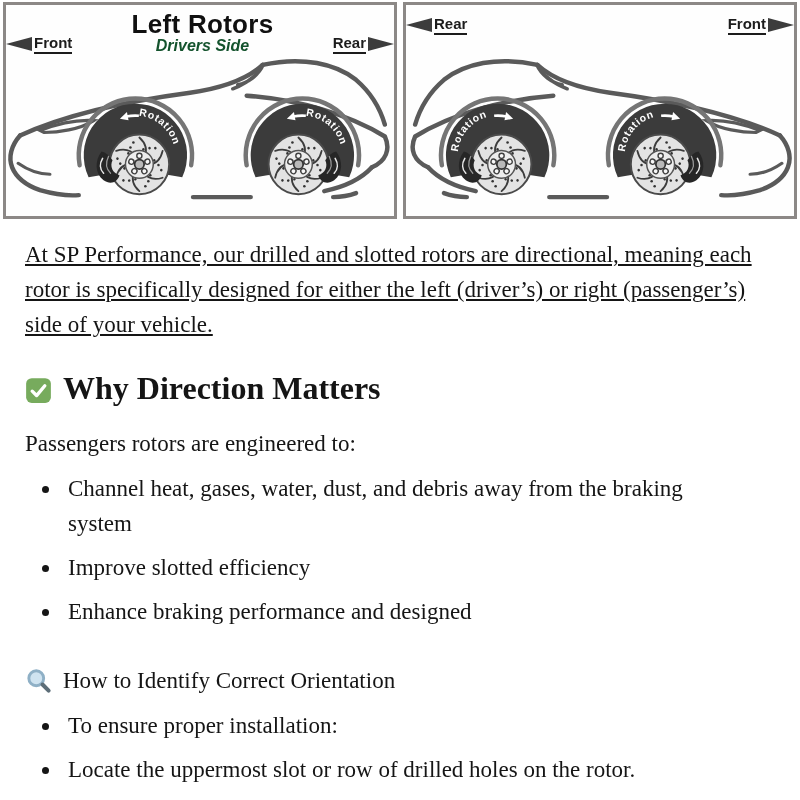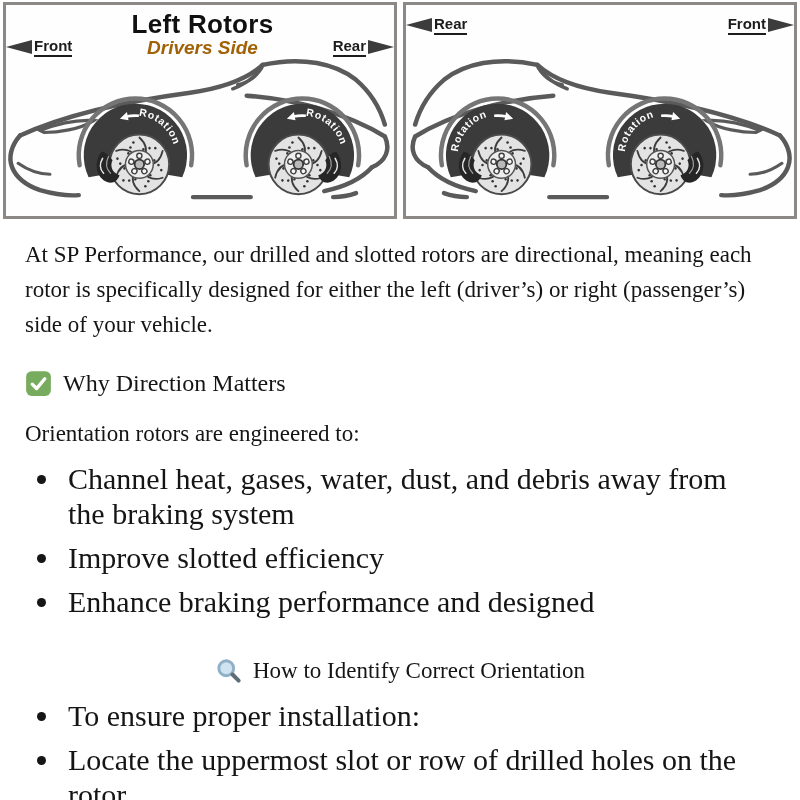--- a/index.html
+++ b/index.html
@@ -9,32 +9,32 @@
   .figure-row{display:flex;gap:6px;padding:2px 3px;box-sizing:border-box;}
   .panel{position:relative;flex:1;height:211px;border:3px solid #8c8886;background:#fefefe;overflow:hidden;}
   .panel-header{position:absolute;top:5px;left:0;right:0;display:flex;justify-content:space-between;align-items:flex-end;padding:0 0;z-index:2;font-family:"Liberation Sans",sans-serif;}
   .dir{display:flex;align-items:center;gap:2px;margin-top:5px;}
   .dir-text{font-size:15px;font-weight:bold;color:#1c1c1c;border-bottom:2px solid #1c1c1c;line-height:1.15;padding-bottom:1px;}
   .tri{display:inline-block;width:0;height:0;border-top:7px solid transparent;border-bottom:7px solid transparent;}
   .tri-l{border-right:26px solid #3c3c3c;}
   .tri-r{border-left:26px solid #3c3c3c;}
   .titles{display:flex;flex-direction:column;align-items:center;line-height:1.02;margin-top:1px;}
   .ptitle{font-size:26px;font-weight:bold;color:#101010;letter-spacing:.3px;}
-  .psub{font-size:19px;font-weight:bold;font-style:italic;color:#a16207;}
+  .psub{font-size:16px;font-weight:bold;font-style:italic;color:#14532d;}
   .car-svg{position:absolute;left:0;bottom:0;width:100%;height:164px;}
 
   
   .content{padding:0 25px;}
-  .intro{font-size:23px;line-height:35px;margin:16px 0 0;max-width:742px;}
+  .intro{font-size:23px;line-height:35px;margin:16px 0 0;max-width:742px;text-decoration:underline;}
   .sec{display:flex;align-items:center;gap:11px;margin:28px 0 0;}
-  .sec1{font-size:24px;font-weight:normal;align-items:center;}
-  .sec2{font-size:23px;font-weight:normal;margin-top:38px;justify-content:center;}
+  .sec1{font-size:32px;font-weight:bold;align-items:center;}
+  .sec2{font-size:23px;font-weight:normal;margin-top:38px;}
   .emoji{width:27px;height:27px;flex:0 0 auto;display:inline-block;}
   .lead{font-size:23px;margin:24px 0 0;}
-  ul{margin:14px 0 0;padding-left:37px;font-size:30px;line-height:35px;max-width:690px;}
+  ul{margin:14px 0 0;padding-left:37px;font-size:23px;line-height:35px;max-width:690px;}
   li{margin-bottom:9px;padding-left:6px;}
 </style>
 </head>
 <body>
 
 <div class="page">
 
   <div class="figure-row">
 
     <section class="panel">
@@ -204,21 +204,21 @@
     <h2 class="sec sec1">
       <span class="emoji">
         <svg viewBox="0 0 24 24" width="27" height="27">
           <rect x="1" y="1" width="22" height="22" rx="5" fill="#77ab5d"></rect>
           <path d="M6.4,12.6 L10.3,16.5 L17.6,7.8" stroke="#ffffff" stroke-width="3" fill="none" stroke-linecap="round" stroke-linejoin="round"></path>
         </svg>
       </span>
       <span>Why Direction Matters</span>
     </h2>
 
-    <p class="lead">Orientation rotors are engineered to:</p>
+    <p class="lead">Passengers rotors are engineered to:</p>
 
     <ul>
       <li>Channel heat, gases, water, dust, and debris away from the braking system</li>
       <li>Improve slotted efficiency</li>
       <li>Enhance braking performance and designed</li>
     </ul>
 
     <h2 class="sec sec2">
       <span class="emoji">
         <svg viewBox="0 0 24 24" width="27" height="27">

